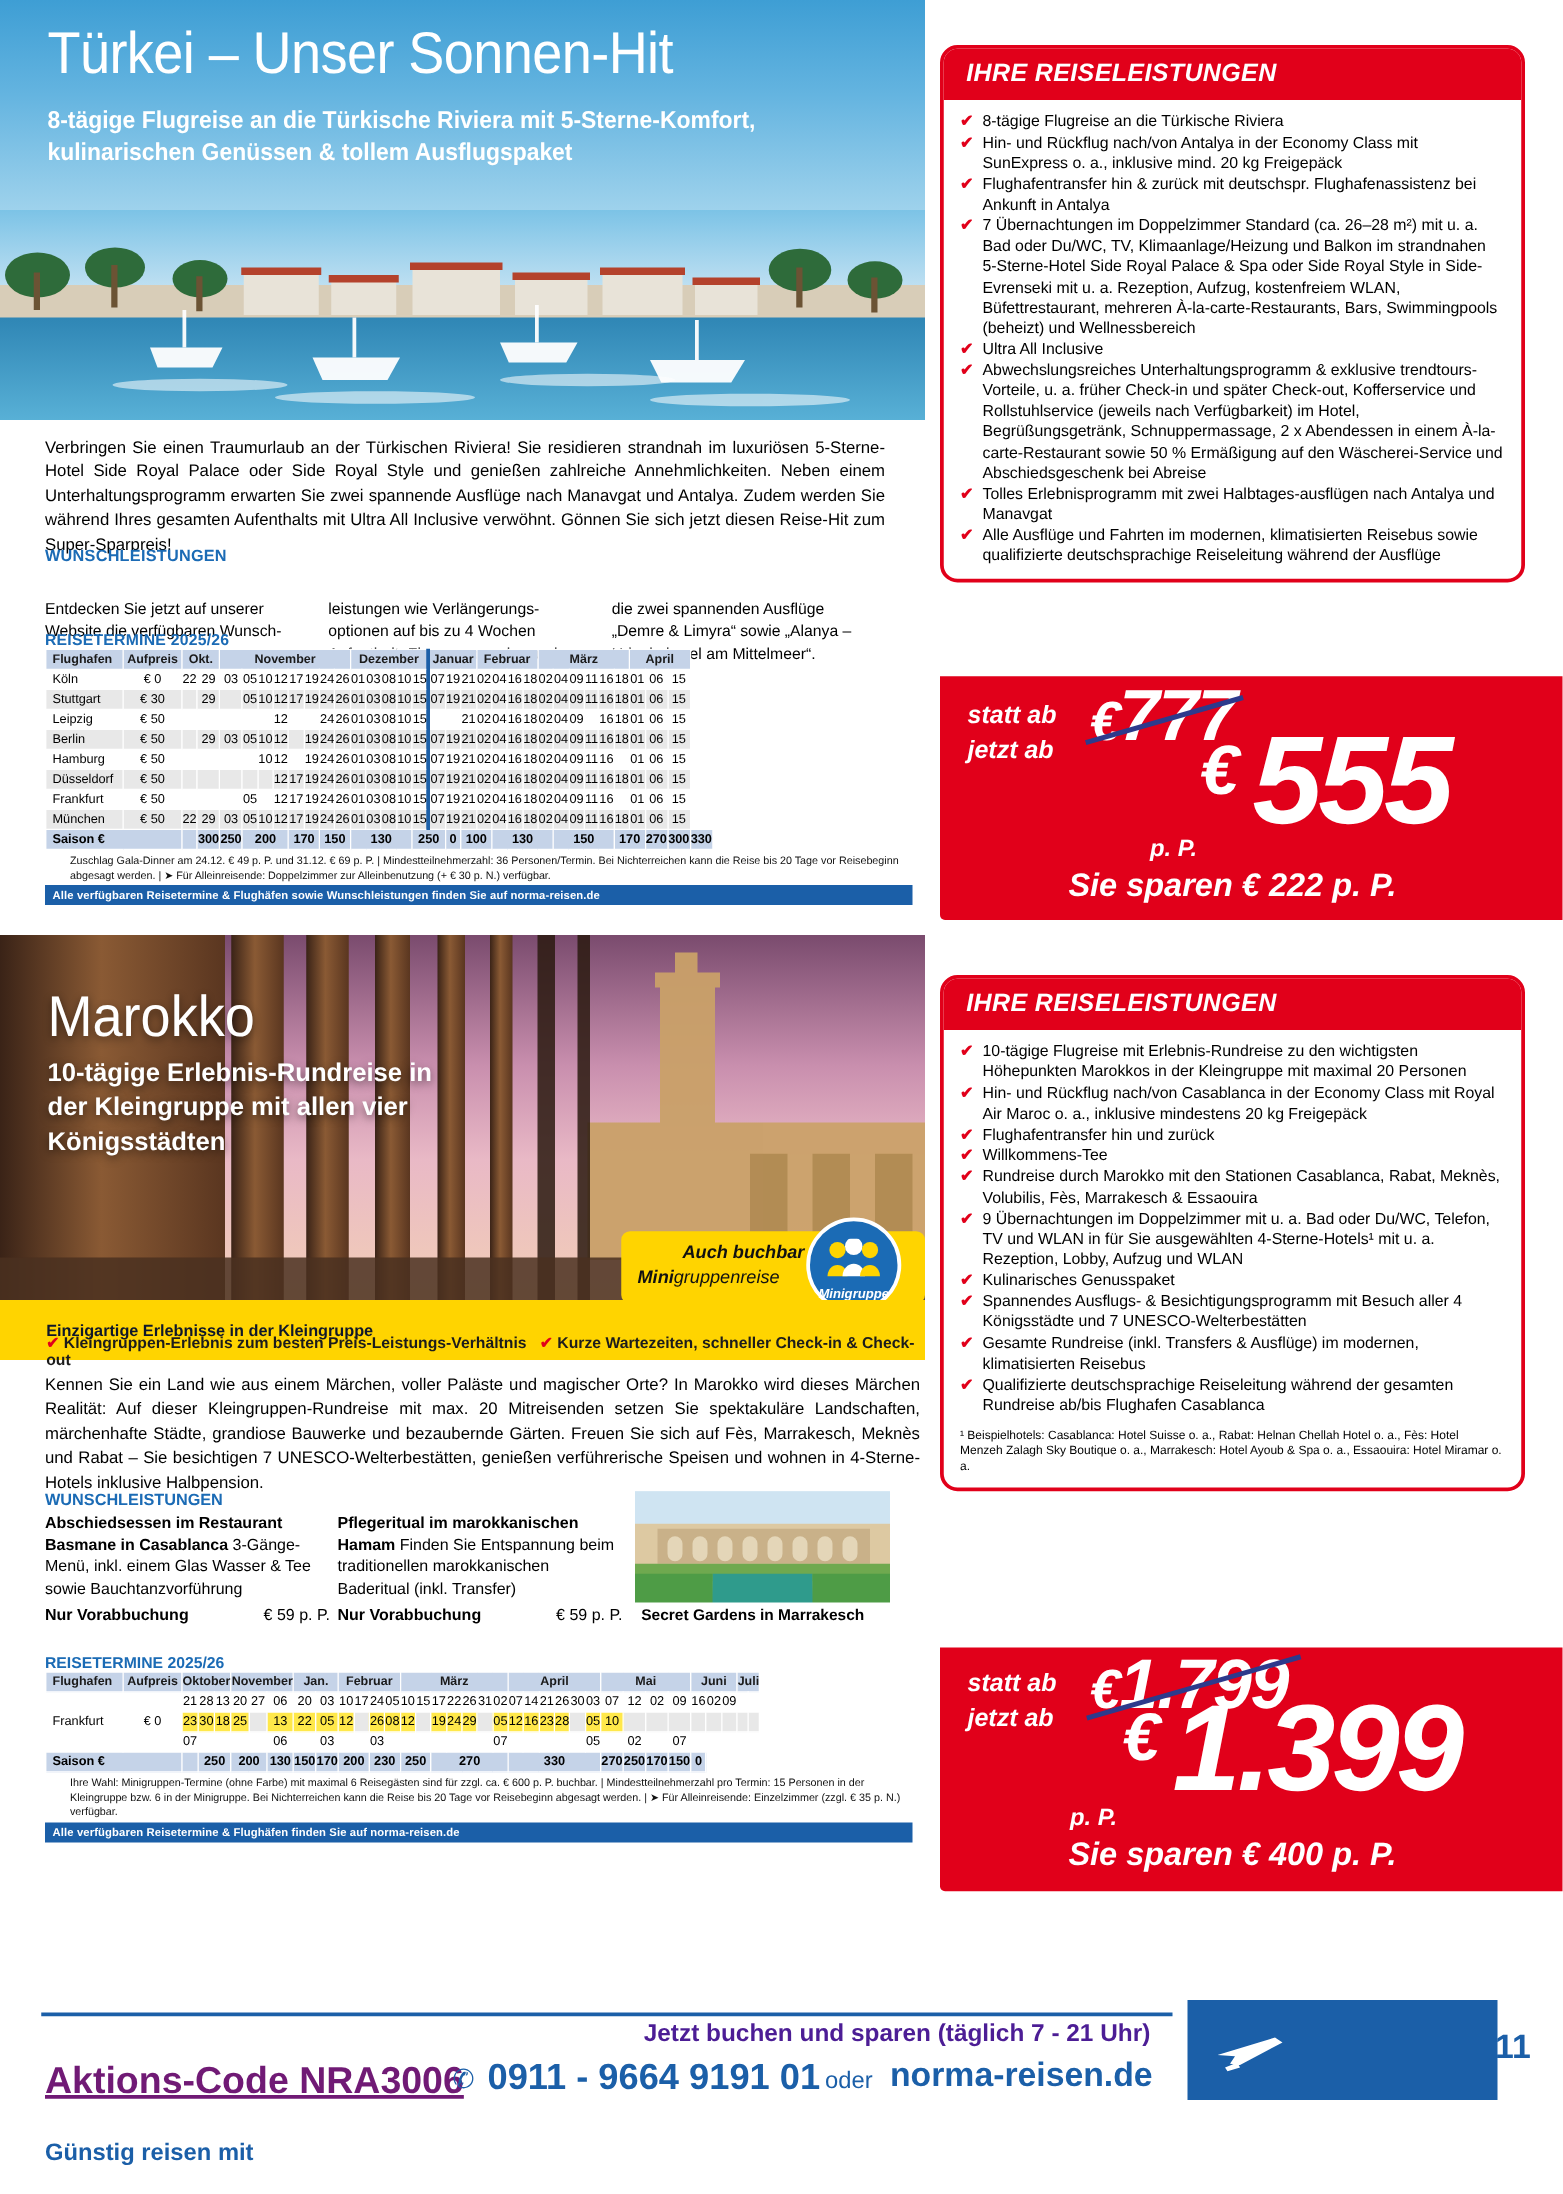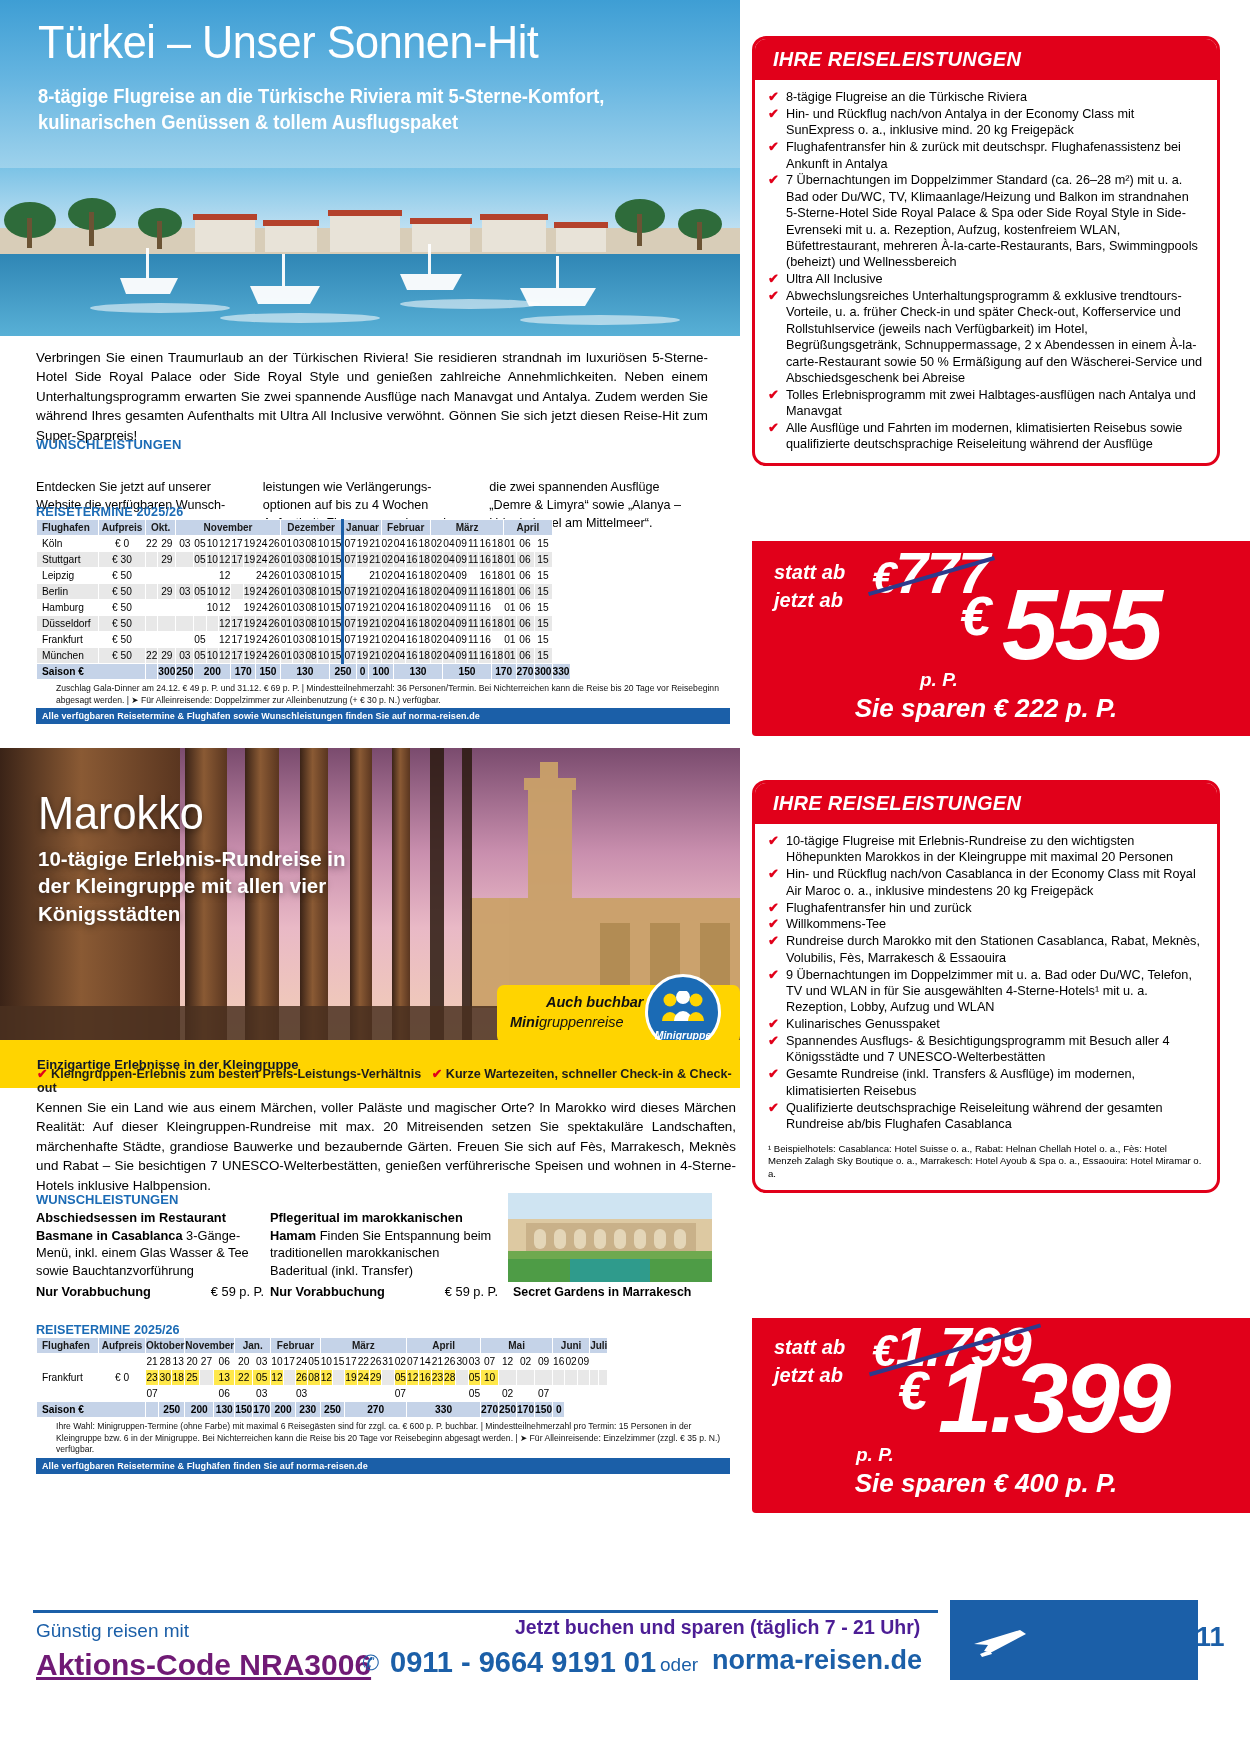--- a/index.html
+++ b/index.html
@@ -210,22 +210,22 @@
     position: absolute; left: 508px; top: 1282px; width: 204px;
     background: #fff; font-size: 12.4px; font-weight: bold; padding: 3px 5px;
   }
 
   
   .footer-rule {
     position: absolute; left: 33px; top: 1610px; width: 905px; height: 3px;
     background: #1b5fa8;
   }
   .foot-left1 {
-    position: absolute; left: 36px; top: 1620px; font-size: 19px;
-    font-weight: normal; color: #1b5fa8;
+    position: absolute; left: 36px; top: 1712px; font-size: 19px;
+    font-weight: bold; color: #1b5fa8;
   }
   .foot-left2 {
     position: absolute; left: 36px; top: 1648px; font-size: 30px;
     font-weight: bold; color: #701a75; text-decoration: underline;
   }
   .foot-right1 {
     position: absolute; left: 515px; top: 1616px; font-size: 19.5px;
     font-weight: bold; color: #4c1d95;
   }
   .foot-phone {

